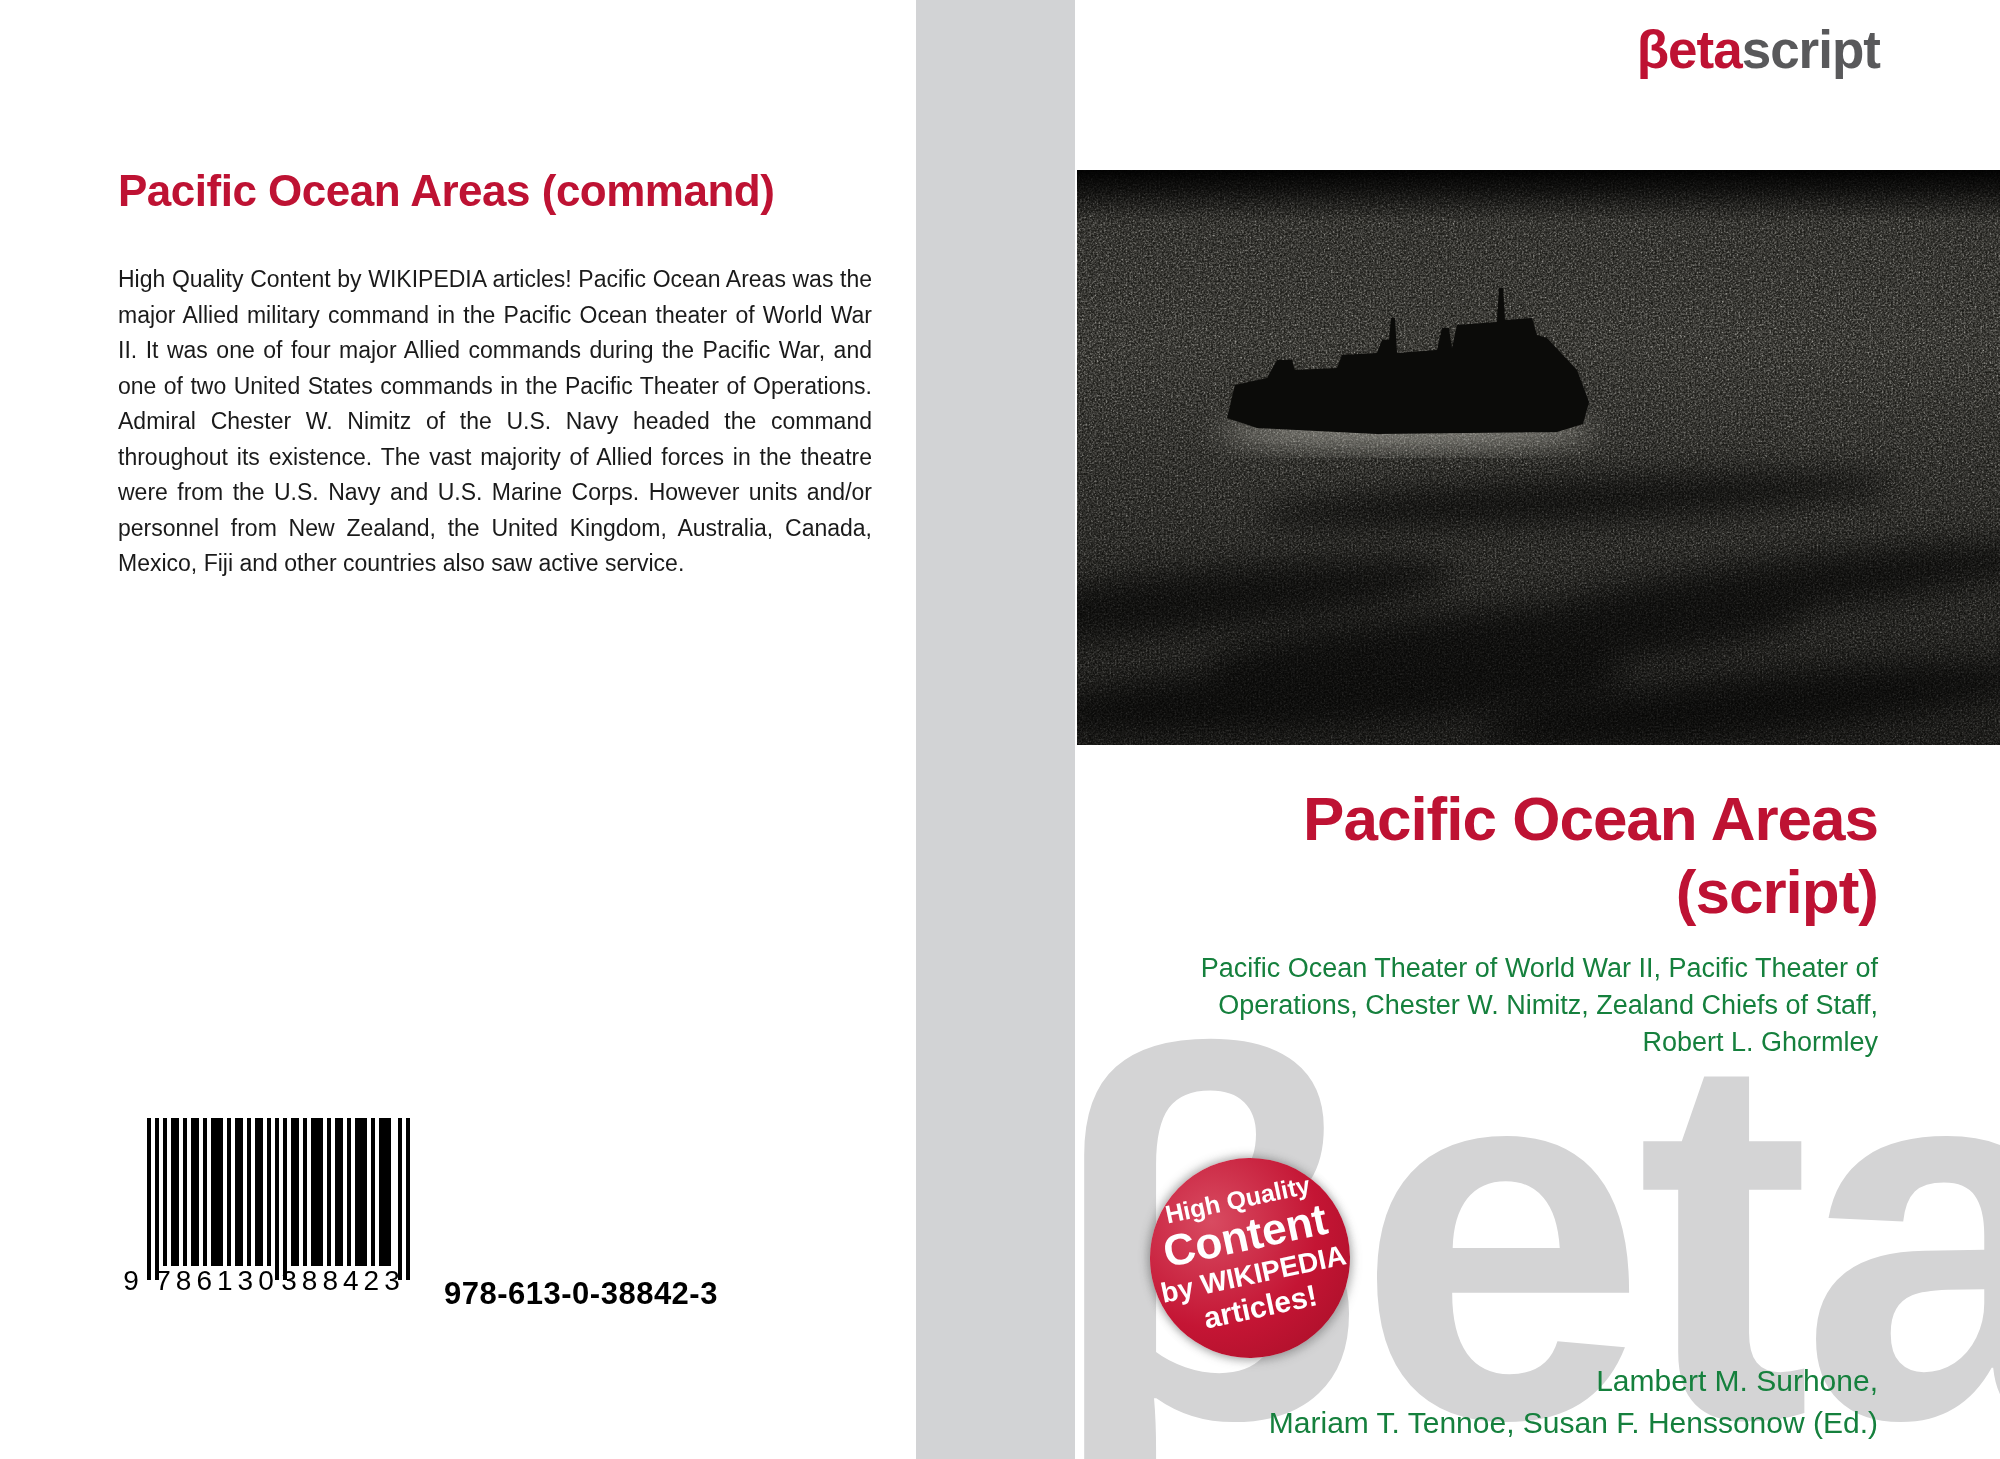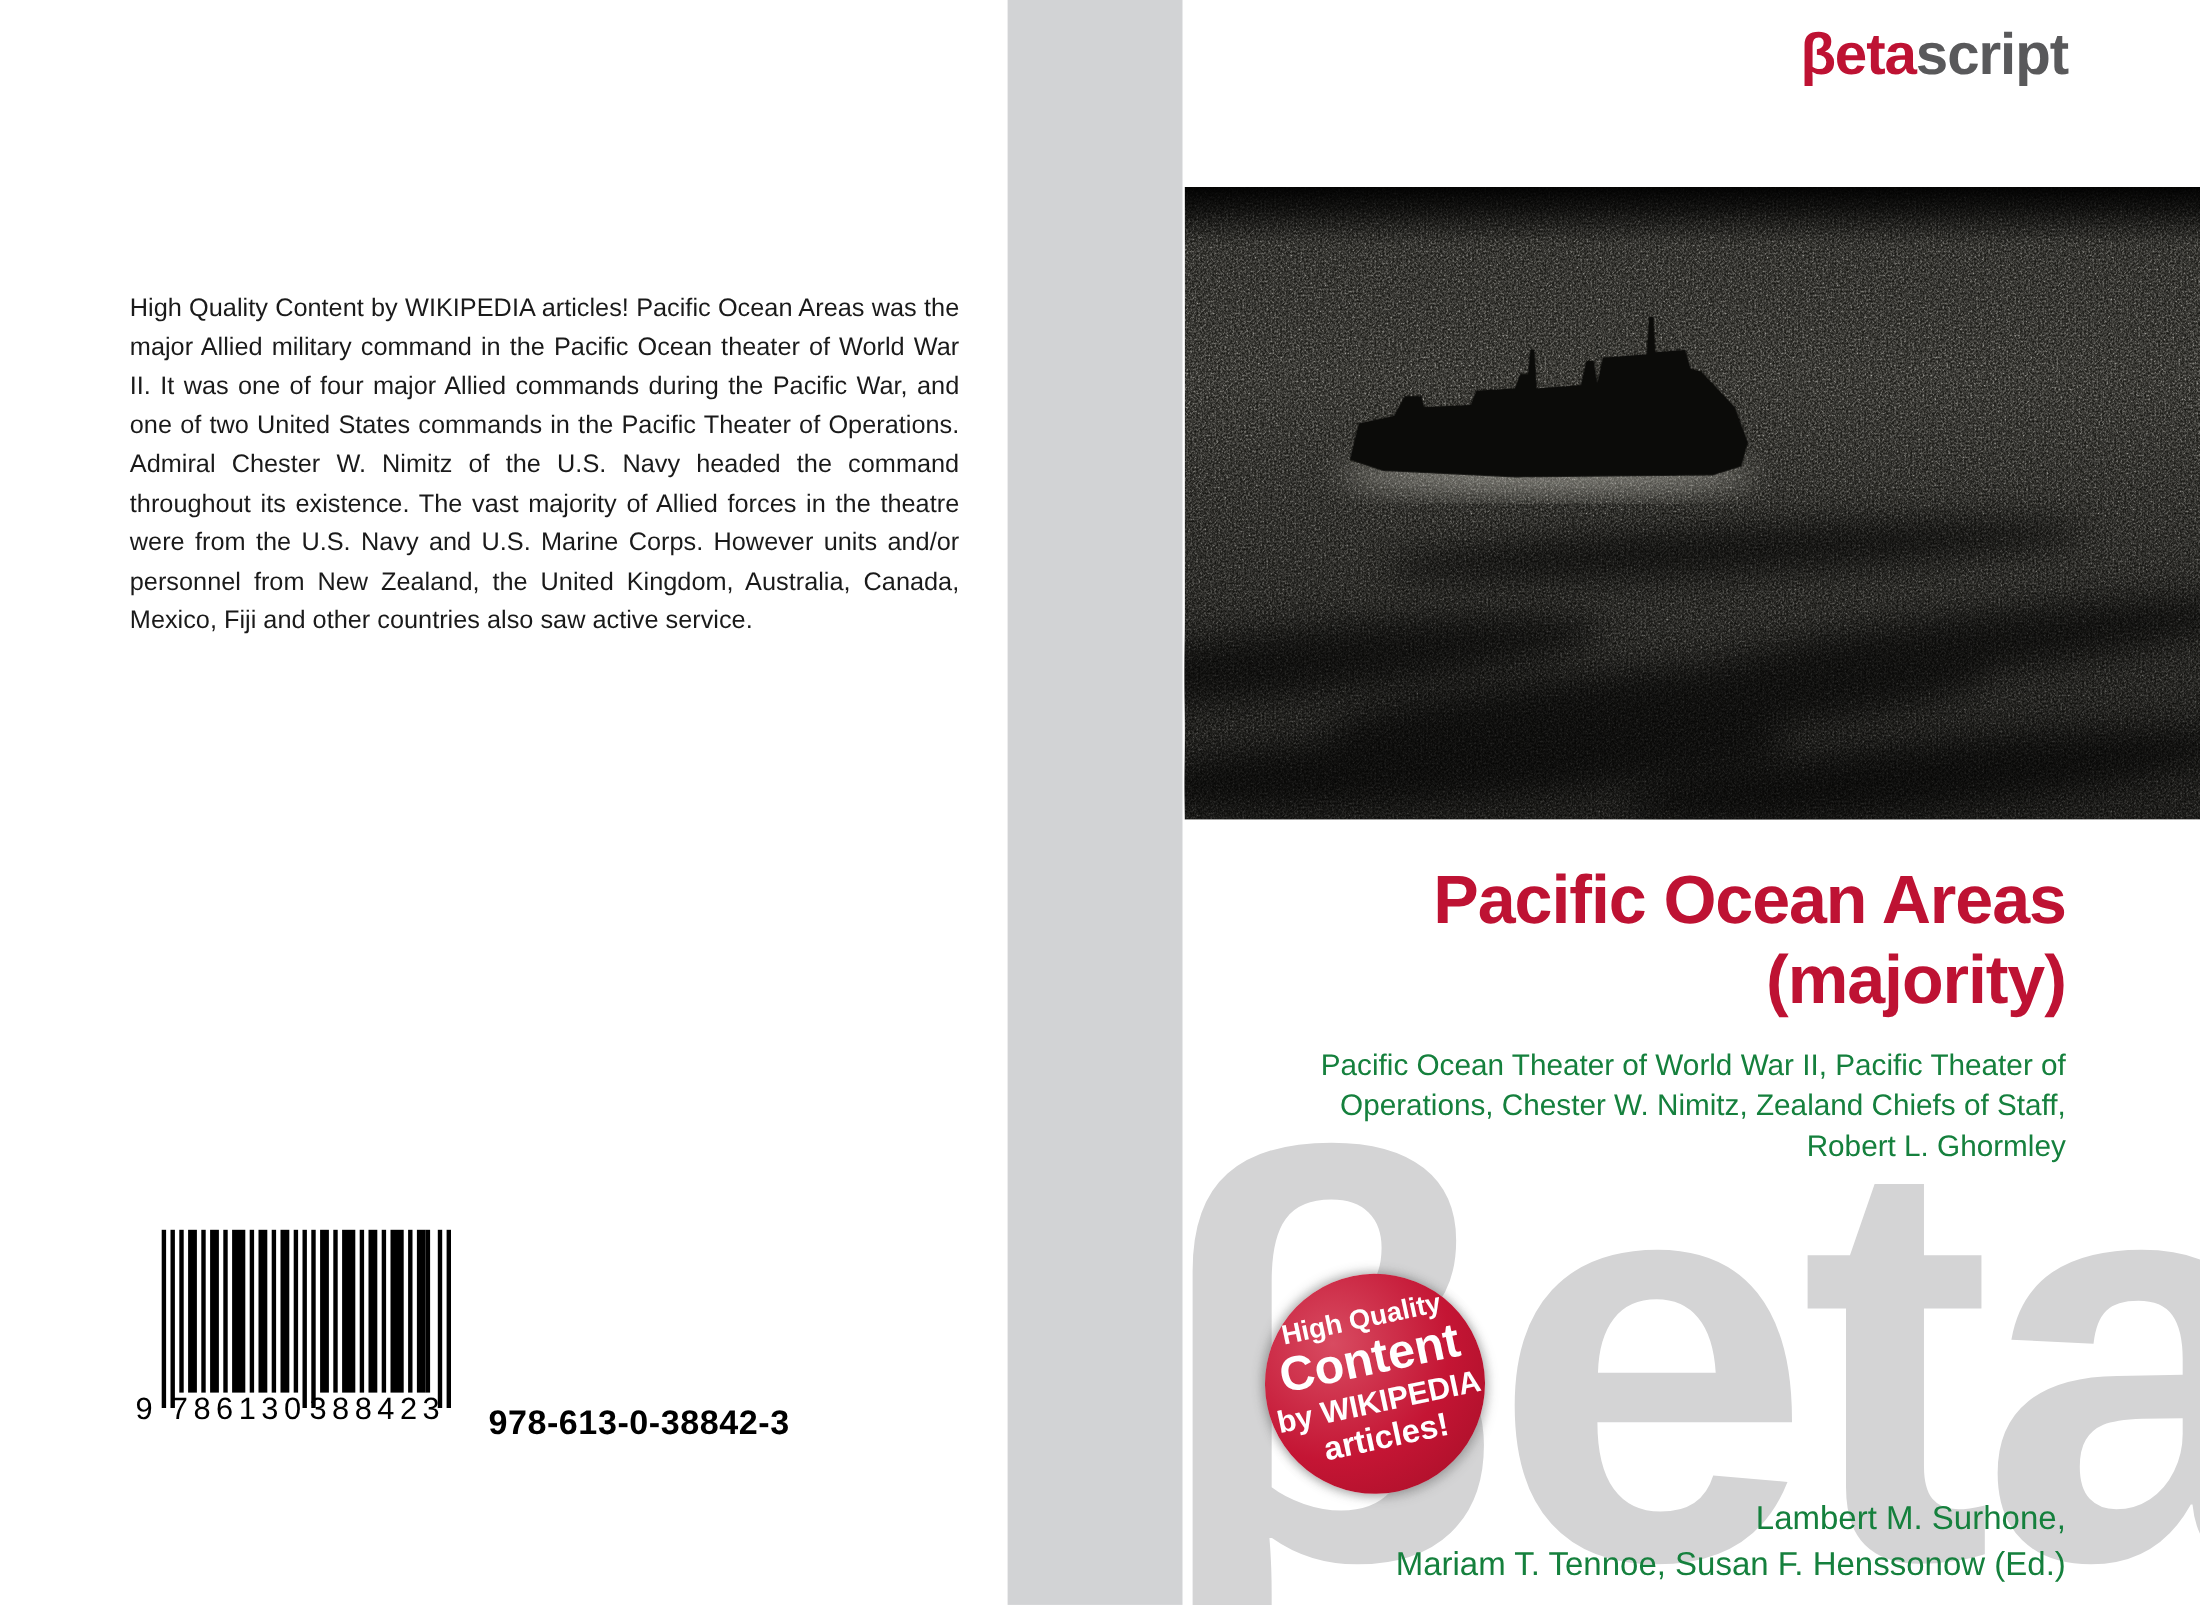--- a/index.html
+++ b/index.html
@@ -60,20 +60,21 @@
     font-size:30px;line-height:42px;color:#15803d;margin-top:40px;
   }
 </style>
 </head>
 <body>
 
 <div id="cover">
 
   <div class="spine"></div>
 
+  <div class="back-title">Pacific Ocean Areas (command)</div>
 
   <div class="back-desc">High Quality Content by WIKIPEDIA articles! Pacific Ocean Areas was the major Allied military command in the Pacific Ocean theater of World War II. It was one of four major Allied commands during the Pacific War, and one of two United States commands in the Pacific Theater of Operations. Admiral Chester W. Nimitz of the U.S. Navy headed the command throughout its existence. The vast majority of Allied forces in the theatre were from the U.S. Navy and U.S. Marine Corps. However units and/or personnel from New Zealand, the United Kingdom, Australia, Canada, Mexico, Fiji and other countries also saw active service.</div>
 
   <svg class="barcode-svg" width="300" height="185" viewBox="0 0 300 185">
 
     <g fill="#000">
       <rect x="27" y="6" width="4" height="162"></rect>
         <rect x="35" y="6" width="4" height="162"></rect>
       <rect x="155" y="6" width="4" height="162"></rect>
         <rect x="163" y="6" width="4" height="162"></rect>
@@ -153,21 +154,21 @@
       <ellipse cx="500" cy="330" rx="320" ry="22" transform="rotate(-3 500 330)"></ellipse>
     </g>
 
     <ellipse cx="330" cy="262" rx="190" ry="14" fill="#e9e7dd" opacity="0.5" filter="url(#soft)"></ellipse>
 
     <path fill="#0b0b09" d="M150,248 L158,215 L190,208 L200,190 L215,190 L218,200 L260,198 L265,185 L300,183 L305,170 L312,170 L314,148 L318,148 L320,183 L360,180 L365,158 L372,158 L375,178 L380,155 L420,152 L422,118 L426,118 L428,150 L455,148 L460,165 L470,168 L500,200 L512,232 L506,254 L480,262 L300,264 L180,258 Z"></path>
   </svg>
 
   <div class="front-title">
     <div>Pacific Ocean Areas</div>
-    <div>(majority)</div>
+    <div>(script)</div>
   </div>
 
   <div class="front-subtitle">
     <div>Pacific Ocean Theater of World War II, Pacific Theater of</div>
     <div>Operations, Chester W. Nimitz, Zealand Chiefs of Staff,</div>
     <div>Robert L. Ghormley</div>
   </div>
 
   <div class="watermark">βeta</div>
 

